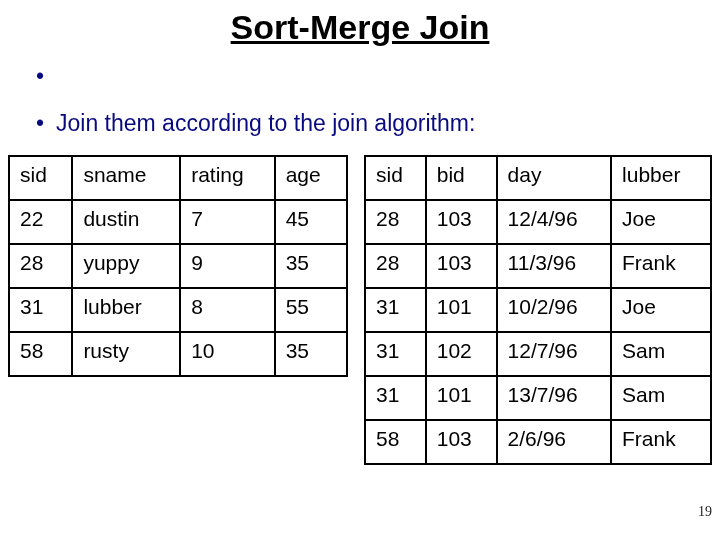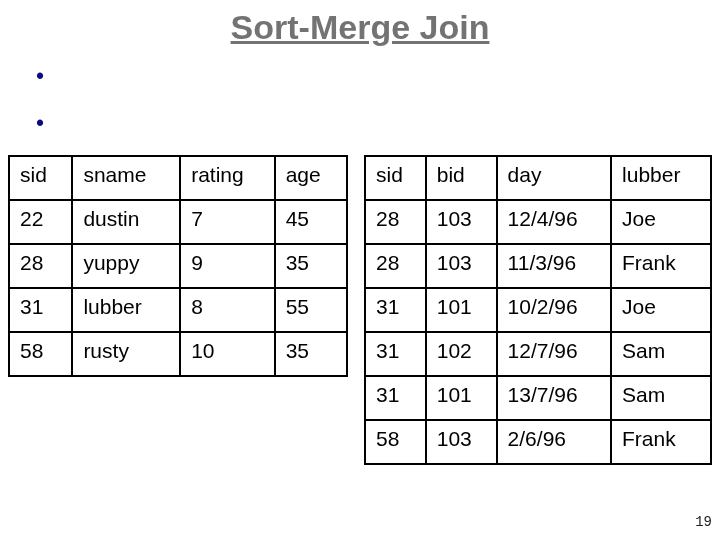--- a/index.html
+++ b/index.html
@@ -8,21 +8,21 @@
       height: 540px;
       background: #fff;
       font-family: "Comic Sans MS", cursive, sans-serif;
       position: relative;
       padding: 8px 0 0 0;
     }
     .title {
       text-align: center;
       font-size: 34px;
       font-weight: bold;
-      color: #737373;
+      color: #000000;
       text-decoration: underline;
       margin-bottom: 14px;
     }
     .bullets {
       padding: 0 28px 0 36px;
       color: #0a0a80;
     }
     .bullet-row {
       display: flex;
       align-items: flex-start;
@@ -50,38 +50,39 @@
       text-align: left;
       font-weight: normal;
       font-size: 21px;
       font-family: "Comic Sans MS", cursive, sans-serif;
     }
     .left-table th, .left-table td { min-width: 50px; }
     .left-table { width: 340px; }
     .right-table { width: 348px; }
     .page-num {
       position: absolute;
-      bottom: 10px;
+      bottom: 20px;
       right: 8px;
       font-size: 14px;
-      font-family: Liberation Mono, monospace;
+      font-family: Liberation Serif, serif;
       color: #222;
     }
   </style>
 </head>
 <body>
 
 <div class="title">Sort-Merge Join</div>
 
 <div class="bullets">
   <div class="bullet-row">
     <span class="bullet-dot">•</span>
   </div>
   <div class="bullet-row">
     <span class="bullet-dot">•</span>
+    <span>Join them according to the join algorithm:</span>
   </div>
 </div>
 
 <div class="tables">
   <table class="left-table">
     <tbody>
         <tr>
       <th>sid</th>
       <th>sname</th>
       <th>rating</th>

